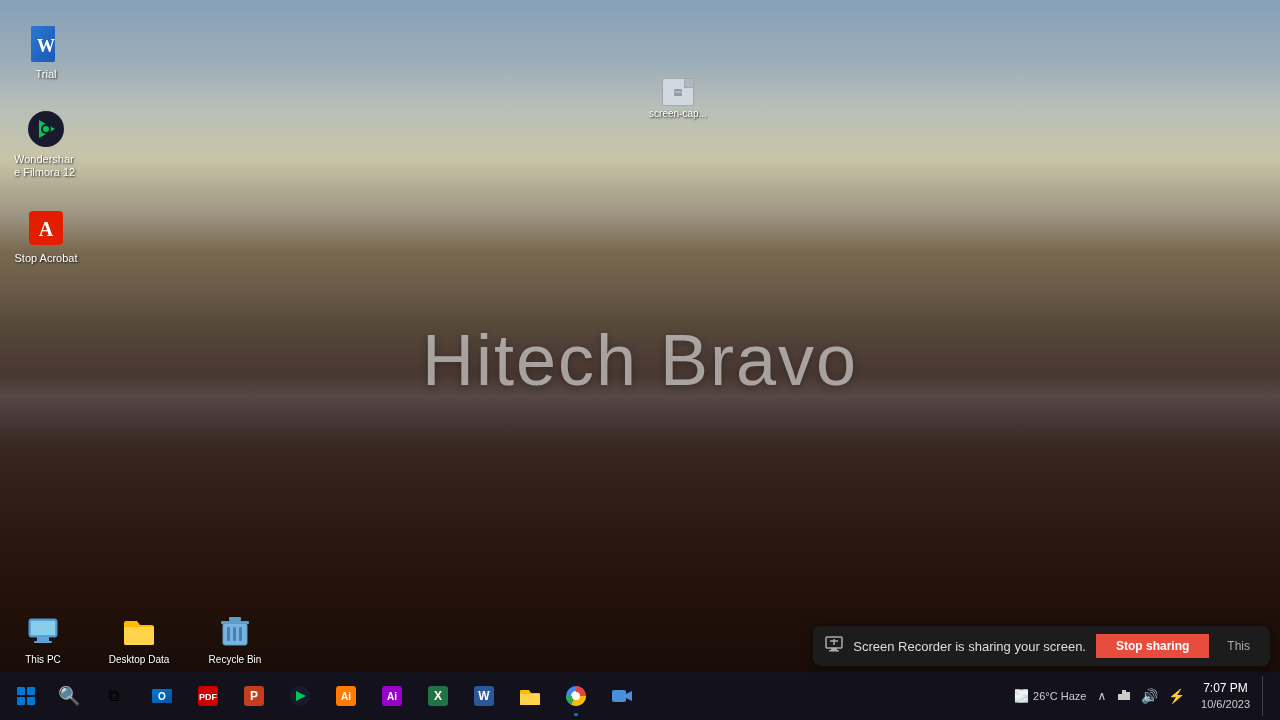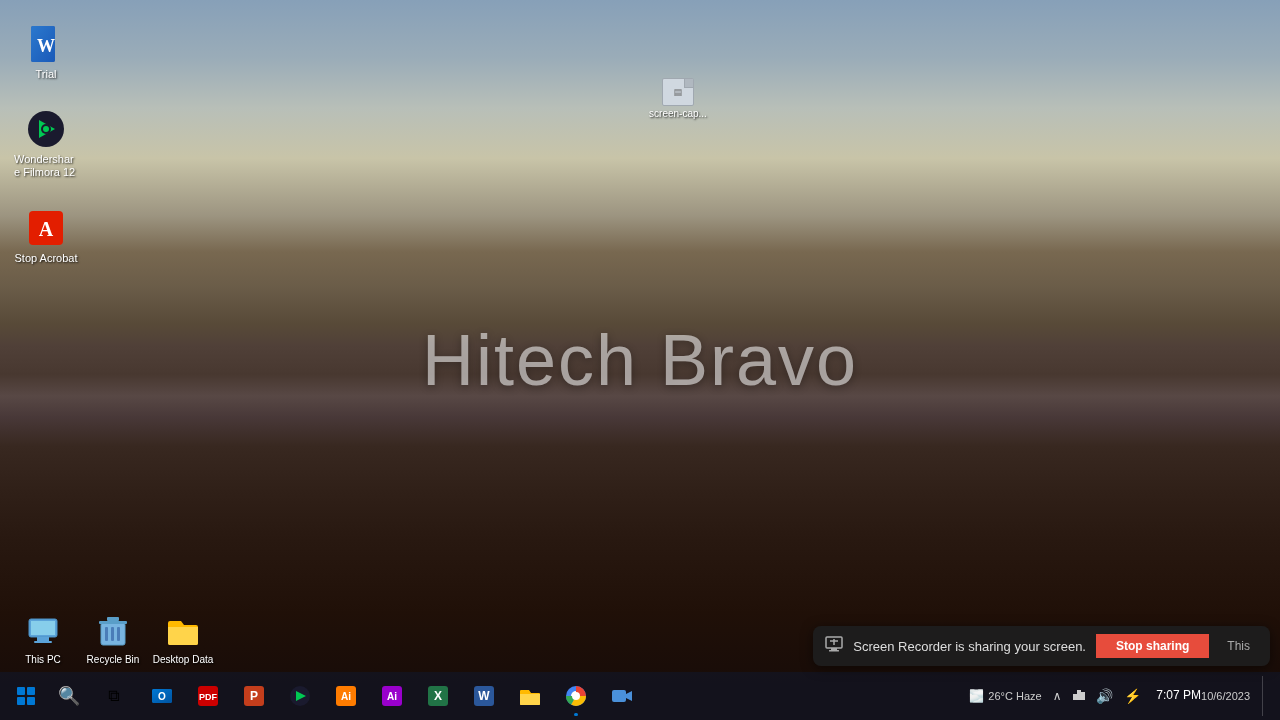--- a/index.html
+++ b/index.html
@@ -246,21 +246,21 @@
     .tray-icon {
       font-size: 14px;
       color: #ccc;
       cursor: pointer;
       padding: 2px 3px;
       border-radius: 3px;
     }
 
     .clock-area {
       display: flex;
-      flex-direction: row;
+      flex-direction: column;
       align-items: center;
       padding: 2px 8px;
       cursor: pointer;
       border-radius: 4px;
     }
 
     .clock-time {
       font-size: 12px;
       color: #fff;
       line-height: 1.3;
@@ -390,56 +390,56 @@
       <div class="icon-img">
         <svg width="38" height="38" viewBox="0 0 38 38">
           <rect x="2" y="2" width="34" height="34" rx="4" fill="#e31e00"></rect>
           <text x="19" y="27" text-anchor="middle" fill="white" font-size="20" font-weight="bold" font-family="serif">A</text>
         </svg>
       </div>
       <div class="icon-label">Stop Acrobat</div>
     </div>
   </div>
 
-  <div style="position:absolute; bottom:50px; left:8px; display:flex; gap:0; align-items:flex-start;">
+  <div style="position:absolute; bottom:50px; left:8px; display:flex; gap:26px; align-items:flex-start;">
 
     <div class="bottom-desktop-icon">
       <div class="icon-img">
         <svg width="32" height="30" viewBox="0 0 32 30">
           <rect x="2" y="2" width="28" height="18" rx="2" fill="#5ba3d9" stroke="#4a90c4" stroke-width="1"></rect>
           <rect x="4" y="4" width="24" height="14" fill="#87ceeb"></rect>
           <rect x="10" y="20" width="12" height="4" fill="#5ba3d9"></rect>
           <rect x="7" y="24" width="18" height="2" rx="1" fill="#5ba3d9"></rect>
         </svg>
       </div>
       <div class="icon-label">This PC</div>
+    </div>
+
+    <div class="bottom-desktop-icon">
+      <div class="icon-img">
+        <svg width="34" height="30" viewBox="0 0 34 30">
+          <path d="M2 8 L2 26 Q2 28 4 28 L30 28 Q32 28 32 26 L32 10 Q32 8 30 8 L18 8 L15 4 L4 4 Q2 4 2 6 Z" fill="#ffb900"></path>
+          <path d="M2 10 L32 10 L32 26 Q32 28 30 28 L4 28 Q2 28 2 26 Z" fill="#ffd44a"></path>
+        </svg>
+      </div>
+      <div class="icon-label">Desktop Data</div>
     </div>
 
     <div class="bottom-desktop-icon">
       <div class="icon-img">
         <svg width="32" height="34" viewBox="0 0 32 34">
           <rect x="4" y="8" width="24" height="22" rx="2" fill="#78b4e0" stroke="#5a9ec8" stroke-width="1"></rect>
           <rect x="8" y="12" width="3" height="14" rx="1" fill="#4a7db8"></rect>
           <rect x="14" y="12" width="3" height="14" rx="1" fill="#4a7db8"></rect>
           <rect x="20" y="12" width="3" height="14" rx="1" fill="#4a7db8"></rect>
           <rect x="2" y="6" width="28" height="3" rx="1" fill="#5a9ec8"></rect>
           <rect x="10" y="2" width="12" height="4" rx="1" fill="#5a9ec8"></rect>
         </svg>
       </div>
       <div class="icon-label">Recycle Bin</div>
-    </div>
-
-    <div class="bottom-desktop-icon">
-      <div class="icon-img">
-        <svg width="34" height="30" viewBox="0 0 34 30">
-          <path d="M2 8 L2 26 Q2 28 4 28 L30 28 Q32 28 32 26 L32 10 Q32 8 30 8 L18 8 L15 4 L4 4 Q2 4 2 6 Z" fill="#ffb900"></path>
-          <path d="M2 10 L32 10 L32 26 Q32 28 30 28 L4 28 Q2 28 2 26 Z" fill="#ffd44a"></path>
-        </svg>
-      </div>
-      <div class="icon-label">Desktop Data</div>
     </div>
   </div>
 
   <div id="taskbar">
 
     <div class="start-btn">
       <div class="win-logo">
         <div></div>
           <div></div>
           <div></div>

